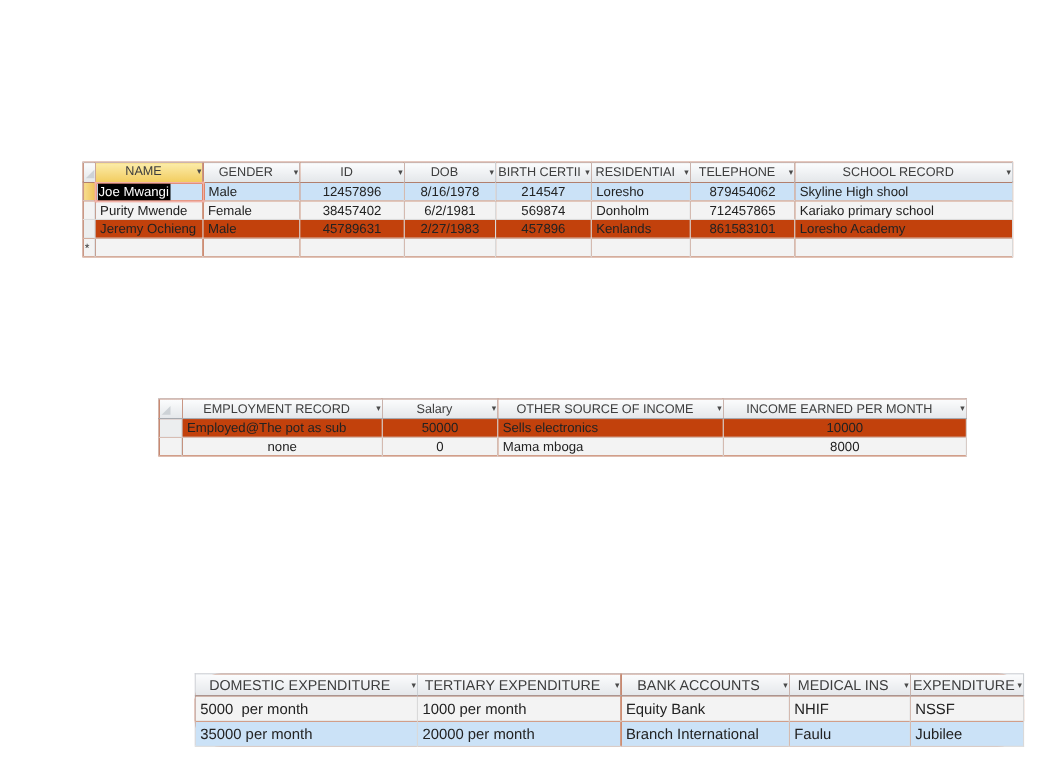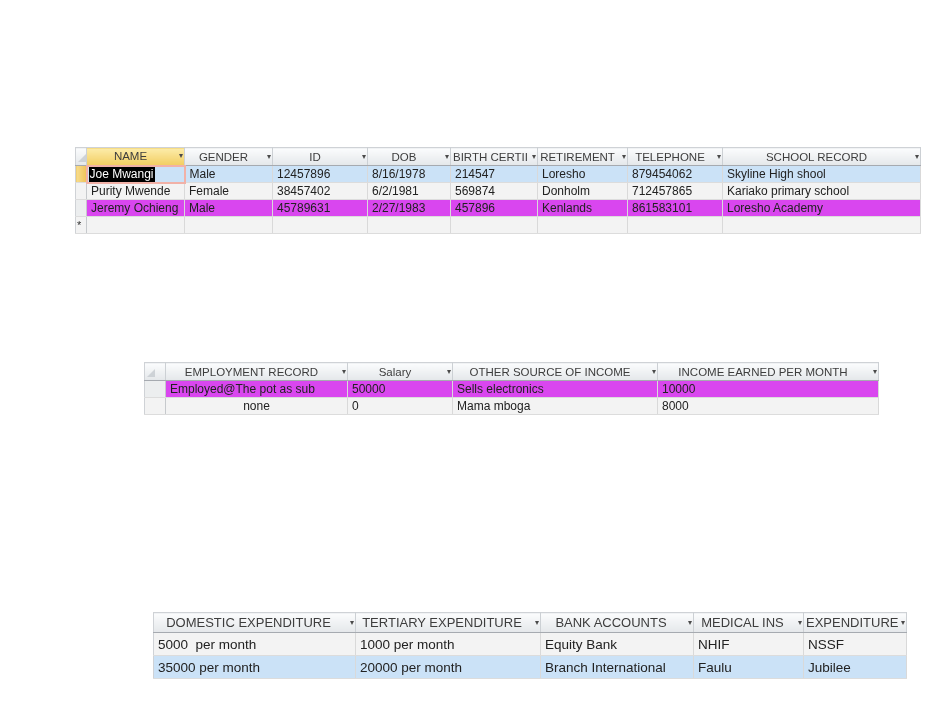--- a/index.html
+++ b/index.html
@@ -1,37 +1,37 @@
 <!DOCTYPE html>
 <html><head>
 <meta charset="utf-8">
 <style>
   html,body{margin:0;padding:0;background:#fff;}
   .canvas{position:relative;width:945px;height:711px;background:#ffffff;overflow:hidden;
           font-family:"Liberation Sans",sans-serif;}
 
-  table.ds{border-collapse:collapse;table-layout:fixed;background:#d946ef;
+  table.ds{border-collapse:collapse;table-layout:fixed;background:#c2410c;
            border:1px solid #cfd2d6;}
   .ds th,.ds td{overflow:hidden;white-space:pre;box-sizing:border-box;}
 
   
   .ds th{height:18px;font-weight:normal;color:#3d3d3d;text-align:center;
          background:linear-gradient(#fbfcfd,#e4e7ea);
          border-right:1px solid #ccd0d4;border-bottom:1px solid #a6aab0;
          position:relative;padding:0 12px 0 2px;}
   .ds th.selhdr{background:linear-gradient(#fcecaa,#f2cd60);border-bottom:1px solid #dca73f;}
   .arw{position:absolute;right:1px;top:50%;transform:translateY(-50%);
        font-size:8px;color:#4a4a4a;line-height:1;}
 
   
   .ds td{height:17px;padding:0 4px;color:#222;
          border-right:1px solid #d9d9d9;border-bottom:1px solid #dcdcdc;}
   tr.alt td{background:#f3f3f3;}
   tr.sel td{background:#cbe2f7;}
-  td.num{text-align:left;}
+  td.num{text-align:center;}
   td.center{text-align:center;}
 
   
   td.rowsel{background:#eceeef;border-right:1px solid #c6c9cc;padding:0;}
   td.rowsel.current{background:linear-gradient(90deg,#f7dd8e,#efc258);}
   .star{font-size:11px;color:#333;padding-left:1px;line-height:1;}
 
   
   th.corner{padding:0;}
   .cornertri{position:absolute;left:2px;bottom:3px;width:0;height:0;
@@ -44,21 +44,21 @@
 
   
   #table1,#table2{font-size:12px;}
   #table1 th,#table2 th{font-size:11.5px;}
   #table3{font-size:13.5px;}
   #table3 th{height:20px;font-size:13px;padding-right:14px;}
   #table3 td{height:23px;}
 
   #table1{position:absolute;left:75px;top:147px;width:845px;}
   #table2{position:absolute;left:144px;top:362px;width:734px;}
-  #table3{position:absolute;left:153px;top:612px;width:753px;border-radius:24px;}
+  #table3{position:absolute;left:177px;top:612px;width:753px;border-radius:24px;}
 </style>
 </head>
 <body>
 
 <div class="canvas">
 
   <table class="ds" id="table1">
     <colgroup>
       <col style="width:11px">
         <col style="width:98px">
@@ -71,21 +71,21 @@
       <col style="width:198px">
     </colgroup>
     <tbody>
         <tr>
       <th class="corner"><span class="cornertri"></span></th>
       <th class="selhdr"><span>NAME</span><span class="arw">▾</span></th>
       <th><span>GENDER</span><span class="arw">▾</span></th>
       <th><span>ID</span><span class="arw">▾</span></th>
       <th><span>DOB</span><span class="arw">▾</span></th>
       <th><span>BIRTH CERTII</span><span class="arw">▾</span></th>
-      <th><span>RETIREMENT</span><span class="arw">▾</span></th>
+      <th><span>RESIDENTIAI</span><span class="arw">▾</span></th>
       <th><span>TELEPHONE</span><span class="arw">▾</span></th>
       <th><span>SCHOOL RECORD</span><span class="arw">▾</span></th>
     </tr>
     <tr class="sel">
       <td class="rowsel current"></td>
       <td class="editing"><span class="seltext">Joe Mwangi</span></td>
       <td>Male</td>
       <td class="num">12457896</td>
       <td class="num">8/16/1978</td>
       <td class="num">214547</td>

